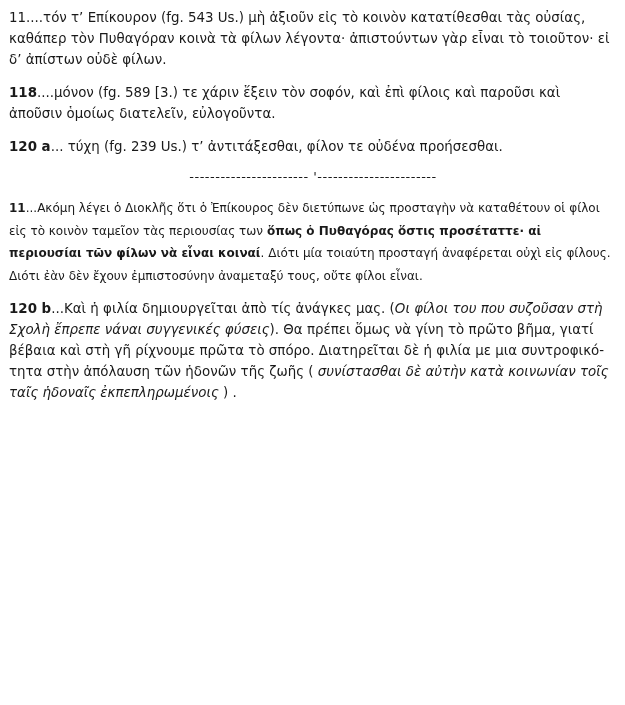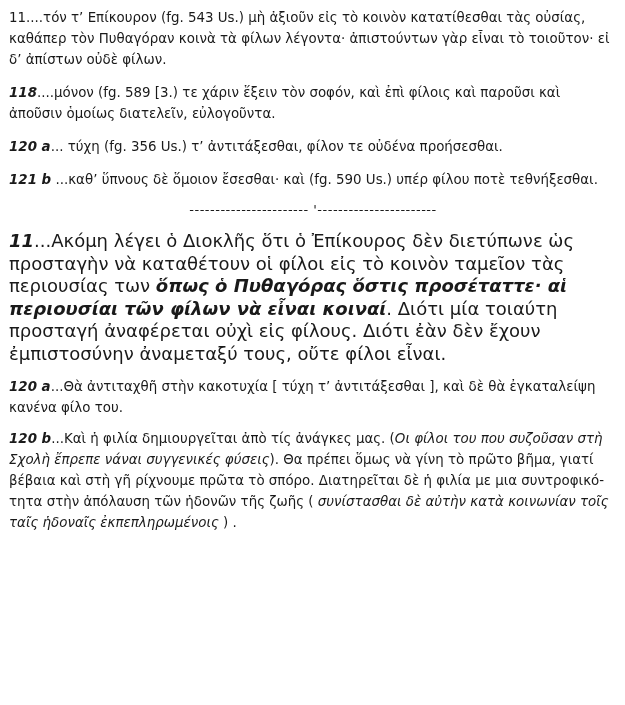--- a/index.html
+++ b/index.html
@@ -22,51 +22,49 @@
     background: #ffffff;
   }
   .section p {
     margin: 0 0 12px 0;
     font-size: 13.4px;
     line-height: 21px;
     letter-spacing: 0px;
     word-spacing: 0px;
   }
   .section p.lg {
-    font-size: 18px;
+    font-size: 12px;
     line-height: 22.5px;
     margin-bottom: 11px;
   }
   .section-b p {
     margin-bottom: 10px;
   }
-  span.bold   { font-weight: 700; font-style: italic; }
+  span.bold   { font-weight: 700; }
   span.italic { font-style: italic; }
   span.normal { font-weight: 400; font-style: normal; }
   .divider {
     text-align: center;
     font-size: 13px;
     line-height: 16px;
     margin: 2px 0 12px 0;
     color: #1a1a1a;
     letter-spacing: 0.5px;
     white-space: pre;
   }
 </style>
 </head>
 <body>
 
 <div class="page">
   <div class="section section-a">
       <p><span class="normal">11....τόν τ’ Επίκουρον (fg. 543 Us.) μὴ ἀξιοῦν εἰς τὸ κοινὸν κατατίθεσθαι τὰς οὐσίας, καθάπερ τὸν Πυθαγόραν κοινὰ τὰ φίλων λέγοντα· ἀπιστούντων γὰρ εἶναι τὸ τοιοῦτον· εἰ δ’ ἀπίστων οὐδὲ φίλων.</span></p>
       <p><span class="bold">118</span><span class="normal">....μόνον (fg. 589 [3.) τε χάριν ἕξειν τὸν σοφόν, καὶ ἐπὶ φίλοις καὶ παροῦσι καὶ ἀποῦσιν ὁμοίως διατελεῖν, εὐλογοῦντα.</span></p>
-      <p><span class="bold">120 a</span><span class="normal">... τύχη (fg. 356 Us.) τ’ ἀντιτάξεσθαι, φίλον τε οὐδένα προήσεσθαι.</span></p>
-      <p><span class="bold">121 b</span><span class="normal"> ...καθ’ ὕπνους δὲ ὅμοιον ἔσεσθαι· καὶ (fg. 590 Us.) υπέρ φίλου ποτὲ τεθνήξεσθαι.</span></p>
+      <p><span class="bold">120 a</span><span class="normal">... τύχη (fg. 239 Us.) τ’ ἀντιτάξεσθαι, φίλον τε οὐδένα προήσεσθαι.</span></p>
     </div>
 
   <div class="divider">----------------------- '-----------------------</div>
 
   <div class="section section-b">
       <p class="lg"><span class="bold">11</span><span class="normal">...Ακόμη λέγει ὁ Διοκλῆς ὅτι ὁ Ἐπίκουρος δὲν διετύπωνε ὡς προσταγὴν νὰ καταθέτουν οἱ φίλοι εἰς τὸ κοινὸν ταμεῖον τὰς περιουσίας των </span><span class="bold">ὅπως ὁ Πυθαγόρας ὅστις προσέταττε· αἱ περιουσίαι τῶν φίλων νὰ εἶναι κοιναί</span><span class="normal">. Διότι μία τοιαύτη προσταγή ἀναφέρεται οὐχὶ εἰς φίλους. Διότι ἐὰν δὲν ἔχουν ἐμπιστοσύνην ἀναμεταξύ τους, οὔτε φίλοι εἶναι.</span></p>
-      <p><span class="bold">120 a</span><span class="normal">...Θὰ ἀντιταχθῆ στὴν κακοτυχία [ τύχη τ’ ἀντιτάξεσθαι ], καὶ δὲ θὰ ἐγκαταλείψη κανένα φίλο του.</span></p>
       <p><span class="bold">120 b</span><span class="normal">...Καὶ ἡ φιλία δημιουργεῖται ἀπὸ τίς ἀνάγκες μας. (</span><span class="italic">Οι φίλοι του που συζοῦσαν στὴ Σχολὴ ἔπρεπε νάναι συγγενικές φύσεις</span><span class="normal">). Θα πρέπει ὅμως νὰ γίνη τὸ πρῶτο βῆμα, γιατί βέβαια καὶ στὴ γῆ ρίχνουμε πρῶτα τὸ σπόρο. Διατηρεῖται δὲ ἡ φιλία με μια συντροφικό-τητα στὴν ἀπόλαυση τῶν ἡδονῶν τῆς ζωῆς ( </span><span class="italic">συνίστασθαι δὲ αὐτὴν κατὰ κοινωνίαν τοῖς ταῖς ἡδοναῖς ἐκπεπληρωμένοις</span><span class="normal"> ) .</span></p>
     </div>
 </div>
 
 </body></html>

